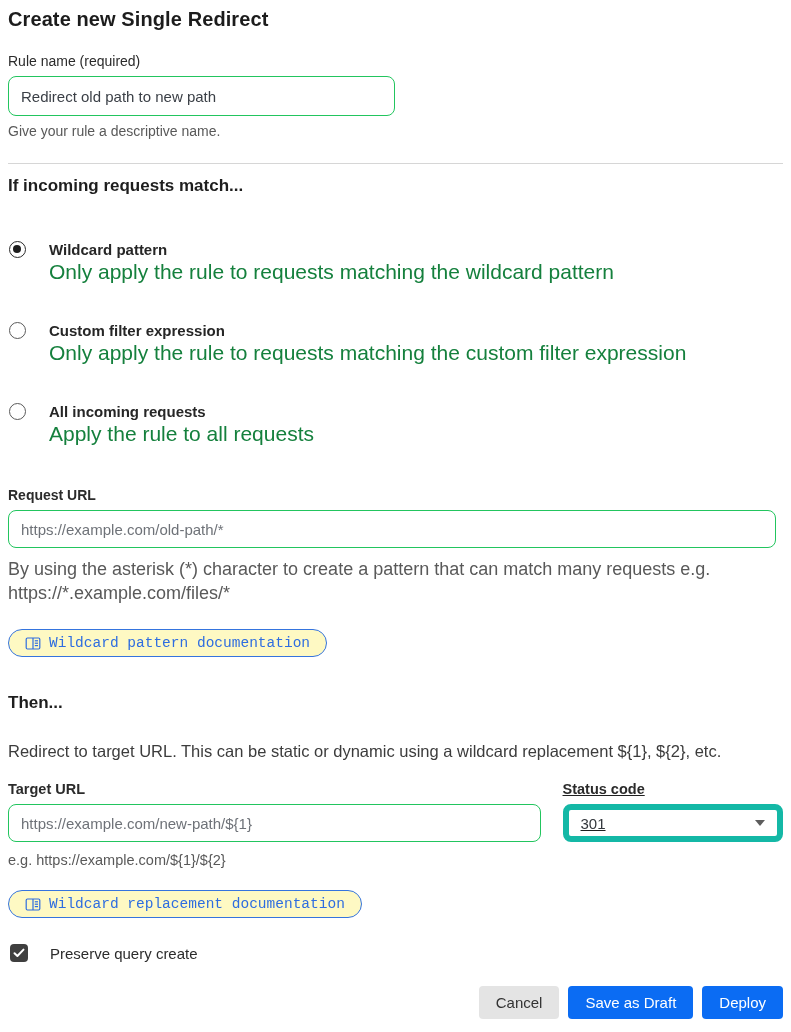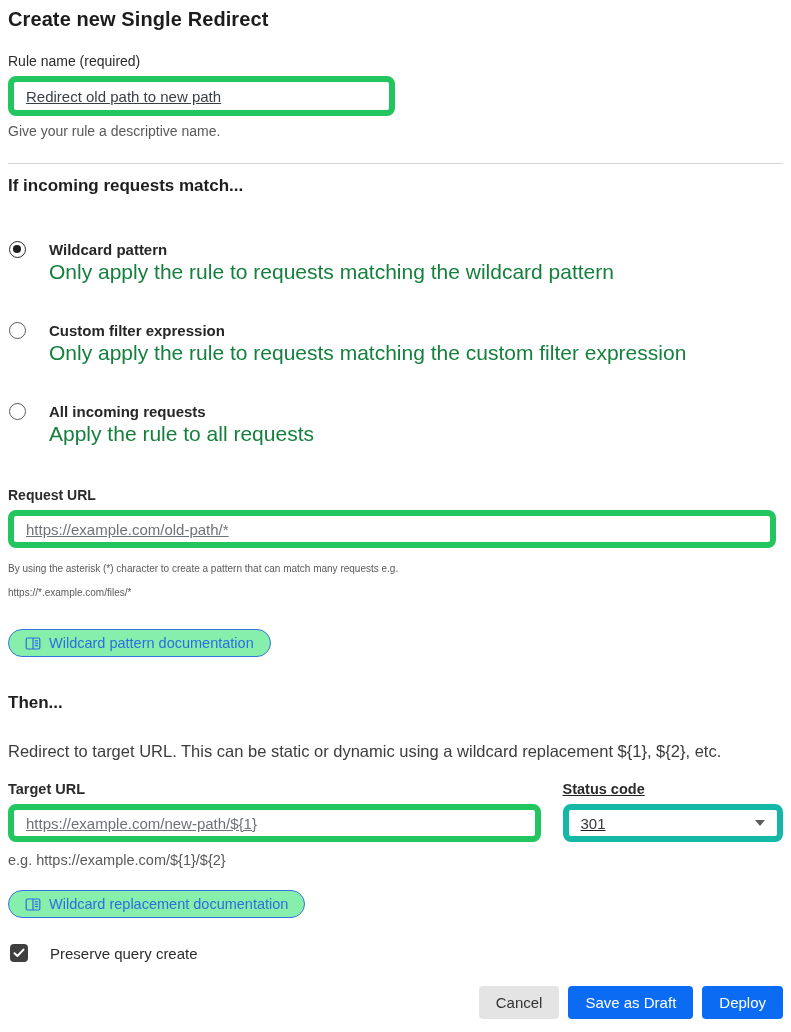--- a/index.html
+++ b/index.html
@@ -11,29 +11,29 @@
     padding: 8px 8px 0 8px;
     overflow: hidden;
   }
   .page-title { font-size: 20px; font-weight: 700; color: #1c1c1c; letter-spacing: .1px; }
 
   .field-label { font-size: 14px; font-weight: 700; color: #2b2b2b; margin-top: 22px; }
   .field-label.regular { font-weight: 400; }
 
   .text-input {
     display:block; margin-top: 7px; height: 40px; padding: 0 12px;
-    border: 6px solid #22c55e; border-radius: 8px;
+    border: 1px solid #22c55e; border-radius: 8px;
     font-family: inherit; font-size: 15px; color: #3a3f46;
-    width: 387px; background:#fff; outline:none;text-decoration:underline;
+    width: 387px; background:#fff; outline:none;
   }
   .text-input.full { width: 768px; height: 38px; }
   .text-input.url { color: #6e7278; }
 
   .help-text { margin-top: 7px; font-size: 14px; color: #595959; }
-  .help-text.two-line { font-size: 10px; line-height: 24px; margin-top: 9px; }
+  .help-text.two-line { font-size: 18px; line-height: 24px; margin-top: 9px; }
 
   .divider { border: none; border-top: 1px solid #d6d6d6; margin-top: 24px; }
 
   .section-heading { margin-top: 12px; font-size: 17px; font-weight: 700; color: #1e1e1e; }
 
   .radio-group { margin-top: 44px; }
   .radio-item { display: flex; margin-bottom: 38px; cursor: pointer; }
   .radio-item:last-child { margin-bottom: 0; }
   .radio-circle {
     flex: 0 0 auto; width: 17px; height: 17px; border-radius: 50%;
@@ -43,23 +43,23 @@
   .radio-circle.selected::after {
     content:""; position:absolute; left: 3px; top: 3px; width: 8px; height: 8px;
     border-radius: 50%; background: #1d1d1d;
   }
   .radio-texts { margin-left: 23px; }
   .radio-label { font-size: 15px; font-weight: 700; color: #262626; line-height: 20px; }
   .radio-desc { font-size: 21px; color: #15803d; line-height: 23px; margin-top: 0; }
 
   .doc-button {
     margin-top: 24px; display: inline-flex; align-items: center; gap: 8px;
-    height: 28px; padding: 0 16px; background: #86efac;
+    height: 28px; padding: 0 16px; background: #fef9c3;
     border: 1px solid #3574de; border-radius: 14px;
-    color: #2e6de0; font-family: Liberation Sans, sans-serif; font-size: 14.5px; cursor: pointer;
+    color: #2e6de0; font-family: Liberation Mono, monospace; font-size: 14.5px; cursor: pointer;
   }
   .doc-button svg { display:block; }
 
   .then-paragraph { margin-top: 29px; font-size: 16.5px; color: #3c3c3c; }
 
   .target-row { display: flex; margin-top: 20px; gap: 22px; }
   .target-col { width: 541px; }
   .status-col { width: 224px; text-decoration: underline; }
   .target-row .field-label { margin-top: 0; font-size: 14.5px; }
   .select-box {

